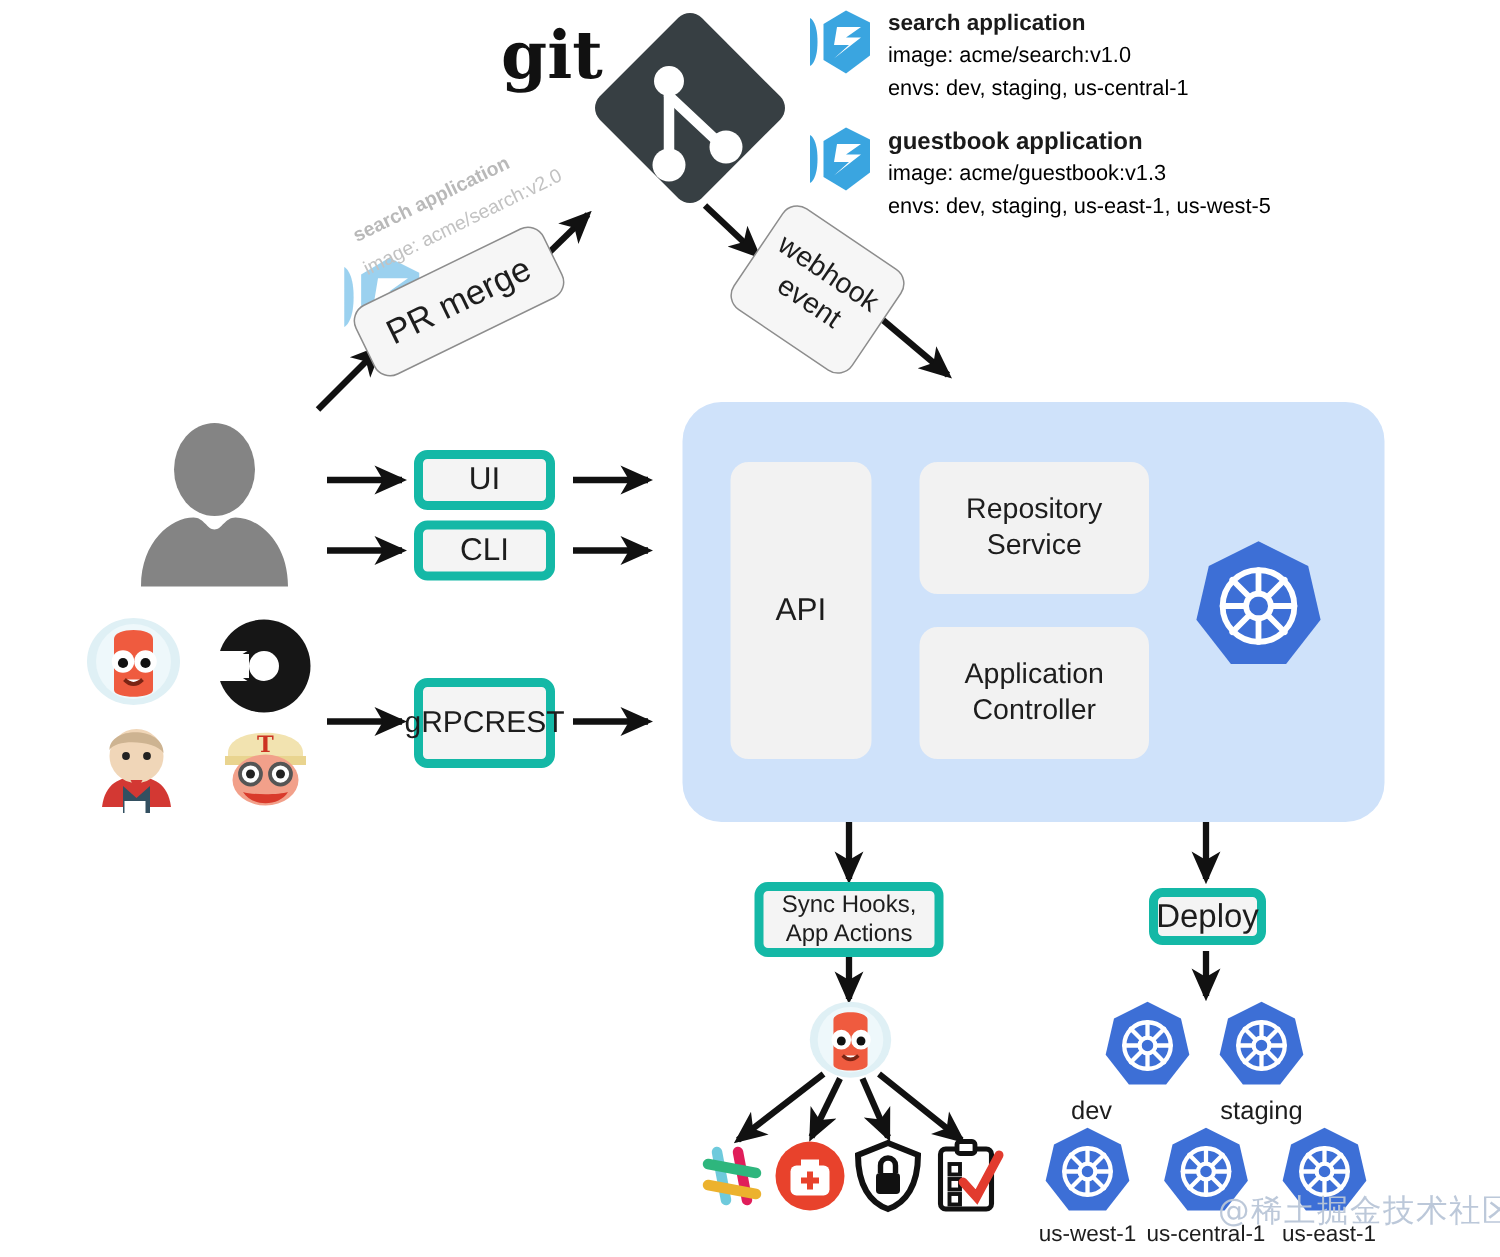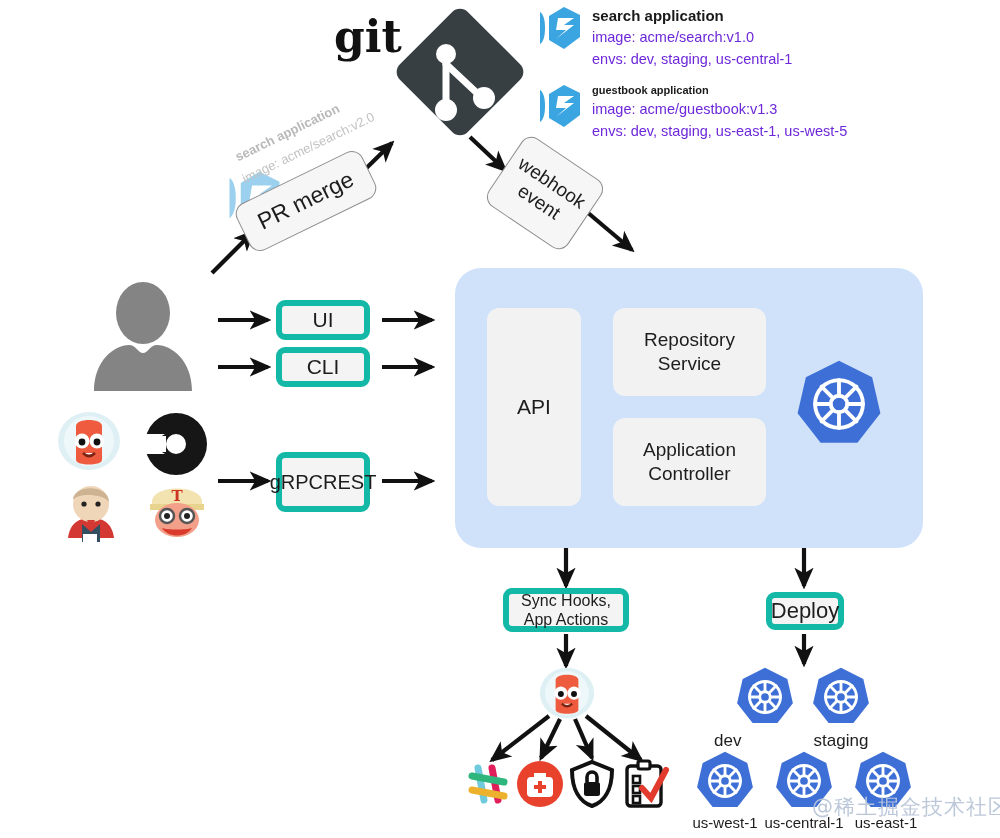--- a/index.html
+++ b/index.html
@@ -17,21 +17,21 @@
 
   
   .panelbox{
     background:#f2f2f2;border-radius:12px;display:flex;align-items:center;
     justify-content:center;text-align:center;color:#1d1d1d;line-height:1.25;
     box-sizing:border-box;
   }
   .bluepanel{background:#cfe2fa;border-radius:26px;}
 
   .manifest-title{font-weight:bold;color:#1a1a1a;}
-  .manifest-line{color:#6d28d9;}
+  .manifest-line{color:#000000;}
 
   .wm{color:#b9c6d8;font-size:21px;letter-spacing:1px;white-space:nowrap;
       font-family:"DejaVu Sans",sans-serif;opacity:.95;}
 
   svg{display:block;overflow:visible;}
   .ghost{color:#b9b9b9;white-space:nowrap;font-weight:bold;}
   .ghost.thin{font-weight:normal;color:#c2c2c2;}
 </style>
 </head>
 <body>
@@ -112,21 +112,21 @@
       </div>
     </div>
 
     <div style="display:flex;align-items:flex-start;gap:10px;">
       <svg width="48" height="48" viewBox="0 0 48 48">
         <path d="M6,8 L6,40 C6,40 11,38 11,24 C11,10 6,8 6,8Z" fill="#3aa5e0"></path>
         <path d="M30,3 L46,11 L46,33 L30,45 L15,36 L15,12 Z" fill="#3aa5e0"></path>
         <path d="M24,14 L40,14 L30,21 L40,21 L22,35 L32,26 L22,26 Z" fill="#ffffff"></path>
       </svg>
       <div style="padding-top:1px;">
-        <div class="manifest-title" style="font-size:11px;line-height:1.45;">guestbook application</div>
+        <div class="manifest-title" style="font-size:16px;line-height:1.45;">guestbook application</div>
         <div class="manifest-line" style="font-size:14.5px;line-height:1.5;">image: acme/guestbook:v1.3</div>
         <div class="manifest-line" style="font-size:14.5px;line-height:1.5;">envs: dev, staging, us-east-1, us-west-5</div>
       </div>
     </div>
   </div>
 
   <svg class="abs" width="60" height="60" viewBox="0 0 48 48" style="left:222px;top:168px;opacity:.5;">
     <path d="M6,8 L6,40 C6,40 11,38 11,24 C11,10 6,8 6,8Z" fill="#3aa5e0"></path>
     <path d="M30,3 L46,11 L46,33 L30,45 L15,36 L15,12 Z" fill="#3aa5e0"></path>
     <path d="M24,14 L40,14 L30,21 L40,21 L22,35 L32,26 L22,26 Z" fill="#ffffff"></path>
@@ -231,21 +231,21 @@
   <svg class="abs" width="92" height="92" viewBox="0 0 100 100" style="left:793px;top:358px;">
     <path d="M50,3 L86,21 L95,60 L70,92 L30,92 L5,60 L14,21 Z" fill="#3d6fd6"></path>
     <g stroke="#ffffff" stroke-width="4.2" fill="none" stroke-linecap="round">
       <circle cx="50" cy="50" r="26"></circle>
       <circle cx="50" cy="50" r="9"></circle>
       <path d="M50,24 L50,41 M50,59 L50,76 M24,50 L41,50 M59,50 L76,50
                M31,31 L43,43 M57,57 L69,69 M69,31 L57,43 M43,57 L31,69"></path>
     </g>
   </svg>
 
-  <div class="abs card" style="left:503px;top:588px;width:126px;height:44px;font-size:16px;flex-direction:column;">
+  <div class="abs card" style="left:503px;top:588px;width:126px;height:50px;font-size:16px;flex-direction:column;">
     <span>Sync Hooks,</span>
     <span>App Actions</span>
   </div>
 
   <svg class="abs" width="58" height="56" viewBox="0 0 66 64" style="left:538px;top:666px;">
     <ellipse cx="33" cy="31" rx="31" ry="29" fill="#dff0f5"></ellipse>
     <ellipse cx="33" cy="31" rx="25" ry="25" fill="#eef8fb"></ellipse>
     <path d="M20,16 C20,8 46,8 46,16 L46,50 C46,56 20,56 20,50 Z" fill="#ef5b3f"></path>
     <circle cx="26" cy="31" r="7.5" fill="#fff"></circle>
       <circle cx="41" cy="31" r="7.5" fill="#fff"></circle>

